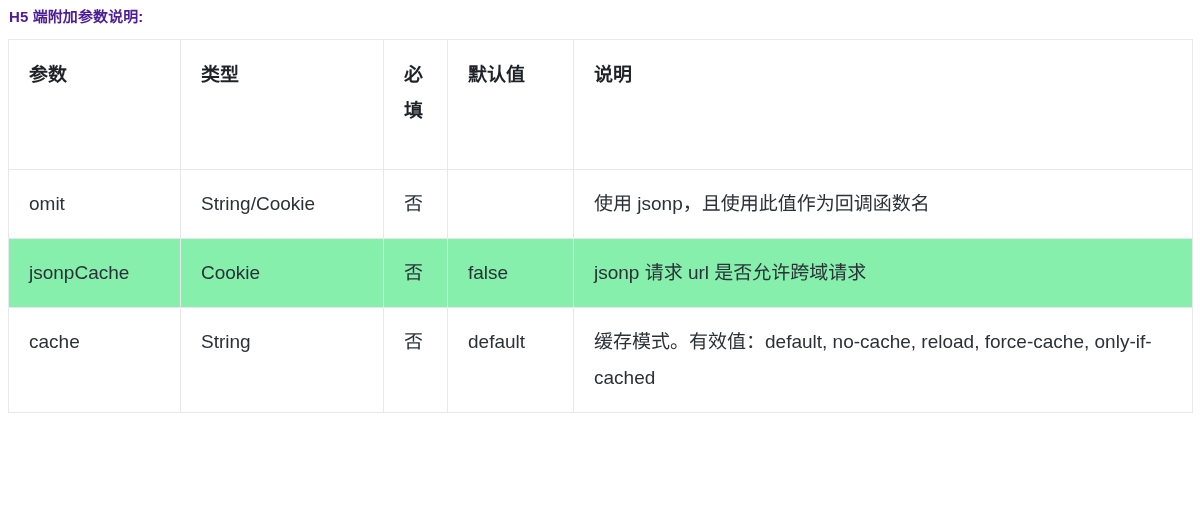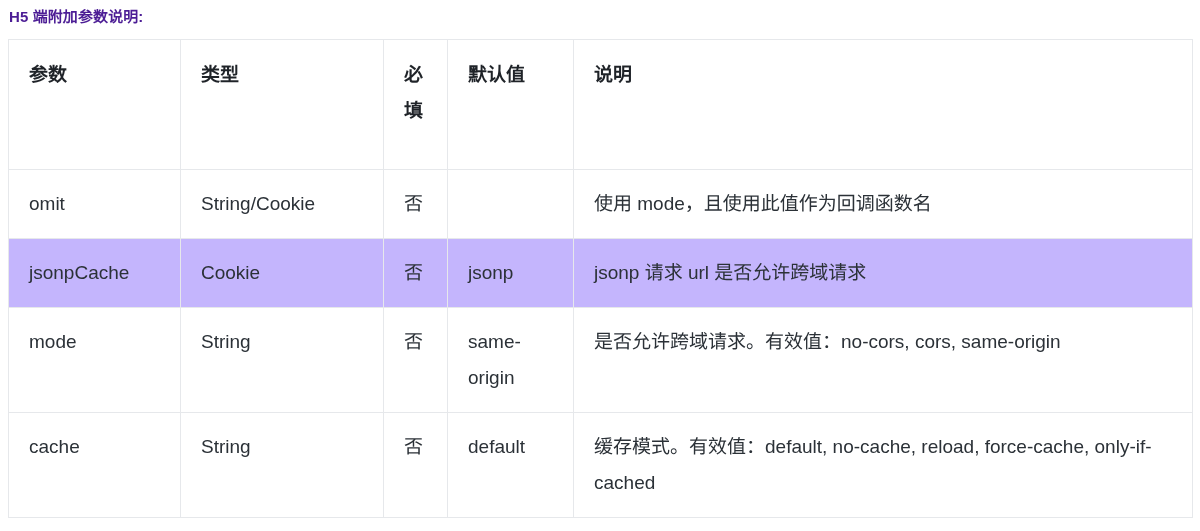--- a/index.html
+++ b/index.html
@@ -65,21 +65,21 @@
     height: 96px;
     padding-top: 17px;
   }
 
   table.param-table tbody td {
     font-weight: normal;
     color: #2b3137;
   }
 
   table.param-table tbody tr.row-striped td {
-    background: #c4b5fd;
+    background: #86efac;
   }
   table.param-table tbody tr.row-plain td {
     background: #ffffff;
   }
 </style>
 </head>
 <body>
 
 <div class="page">
 
@@ -102,38 +102,31 @@
         <th>说明</th>
       </tr>
     </thead>
     <tbody>
 
       <tr class="row-plain">
         <td>omit</td>
         <td>String/Cookie</td>
         <td>否</td>
         <td></td>
-        <td>使用 mode，且使用此值作为回调函数名</td>
+        <td>使用 jsonp，且使用此值作为回调函数名</td>
       </tr>
 
       <tr class="row-striped">
         <td>jsonpCache</td>
         <td>Cookie</td>
         <td>否</td>
-        <td>jsonp</td>
+        <td>false</td>
         <td>jsonp 请求 url 是否允许跨域请求</td>
       </tr>
 
-      <tr class="row-plain">
-        <td>mode</td>
-        <td>String</td>
-        <td>否</td>
-        <td>same-origin</td>
-        <td>是否允许跨域请求。有效值：no-cors, cors, same-origin</td>
-      </tr>
 
 
       <tr class="row-plain">
         <td>cache</td>
         <td>String</td>
         <td>否</td>
         <td>default</td>
         <td>缓存模式。有效值：default, no-cache, reload, force-cache, only-if-cached</td>
       </tr>
 

